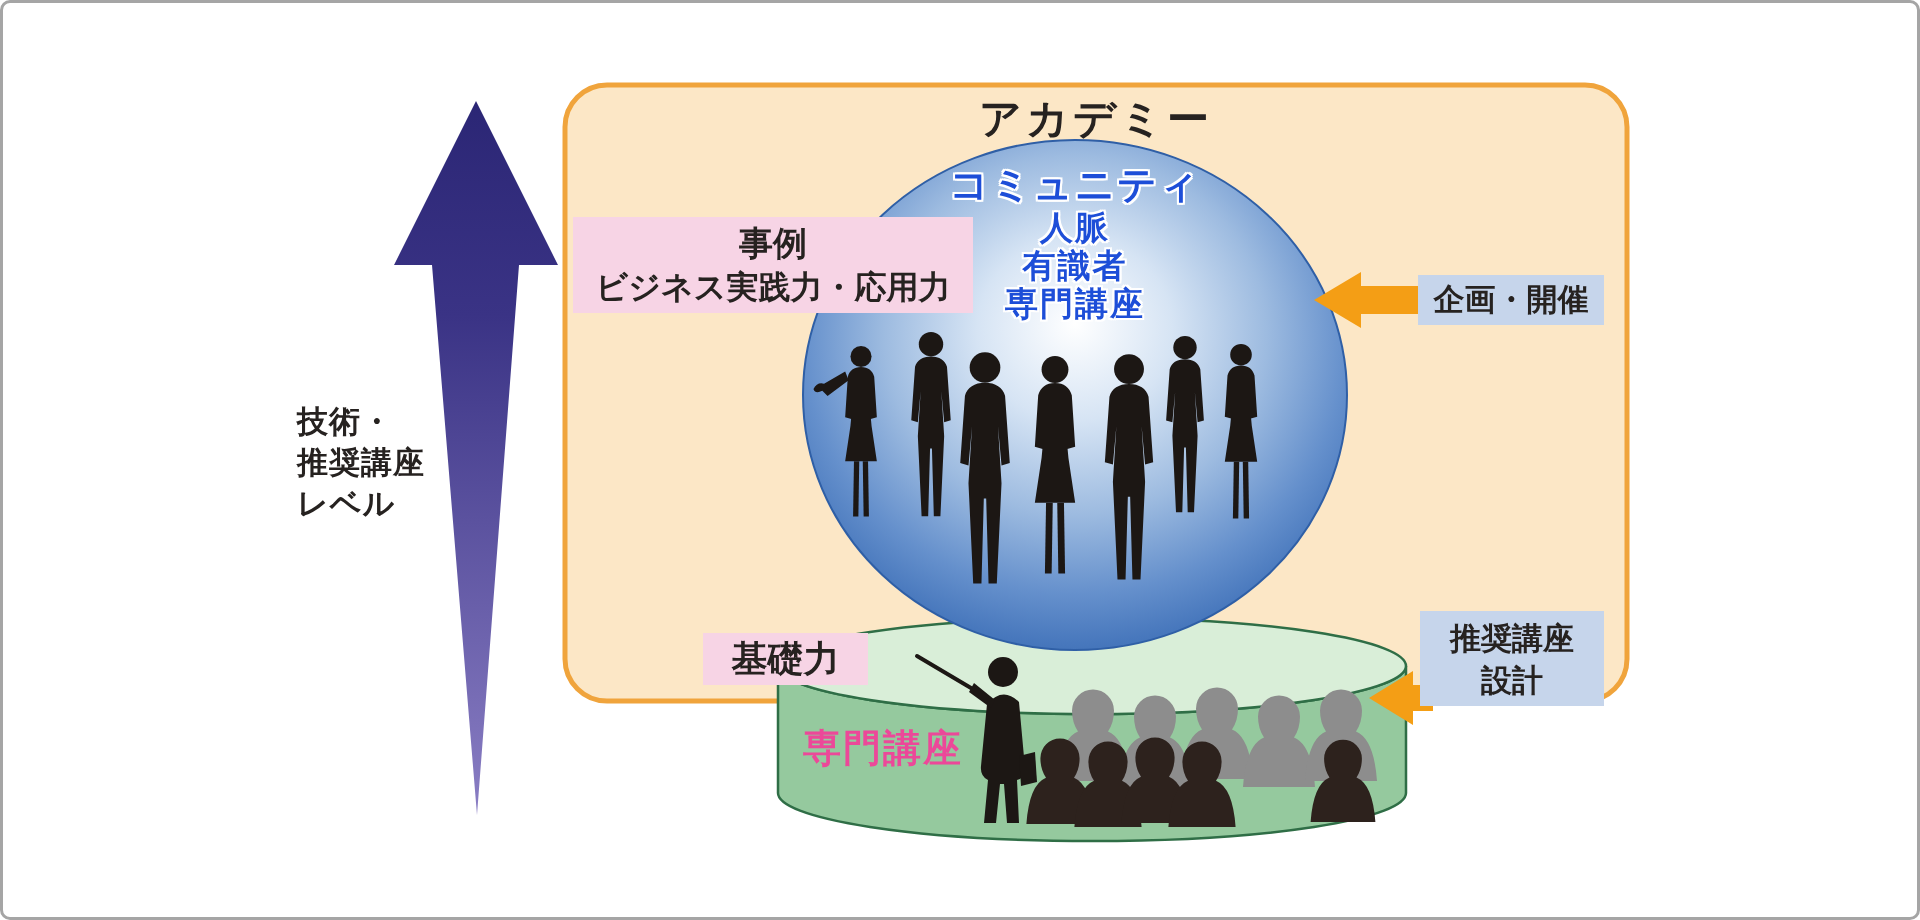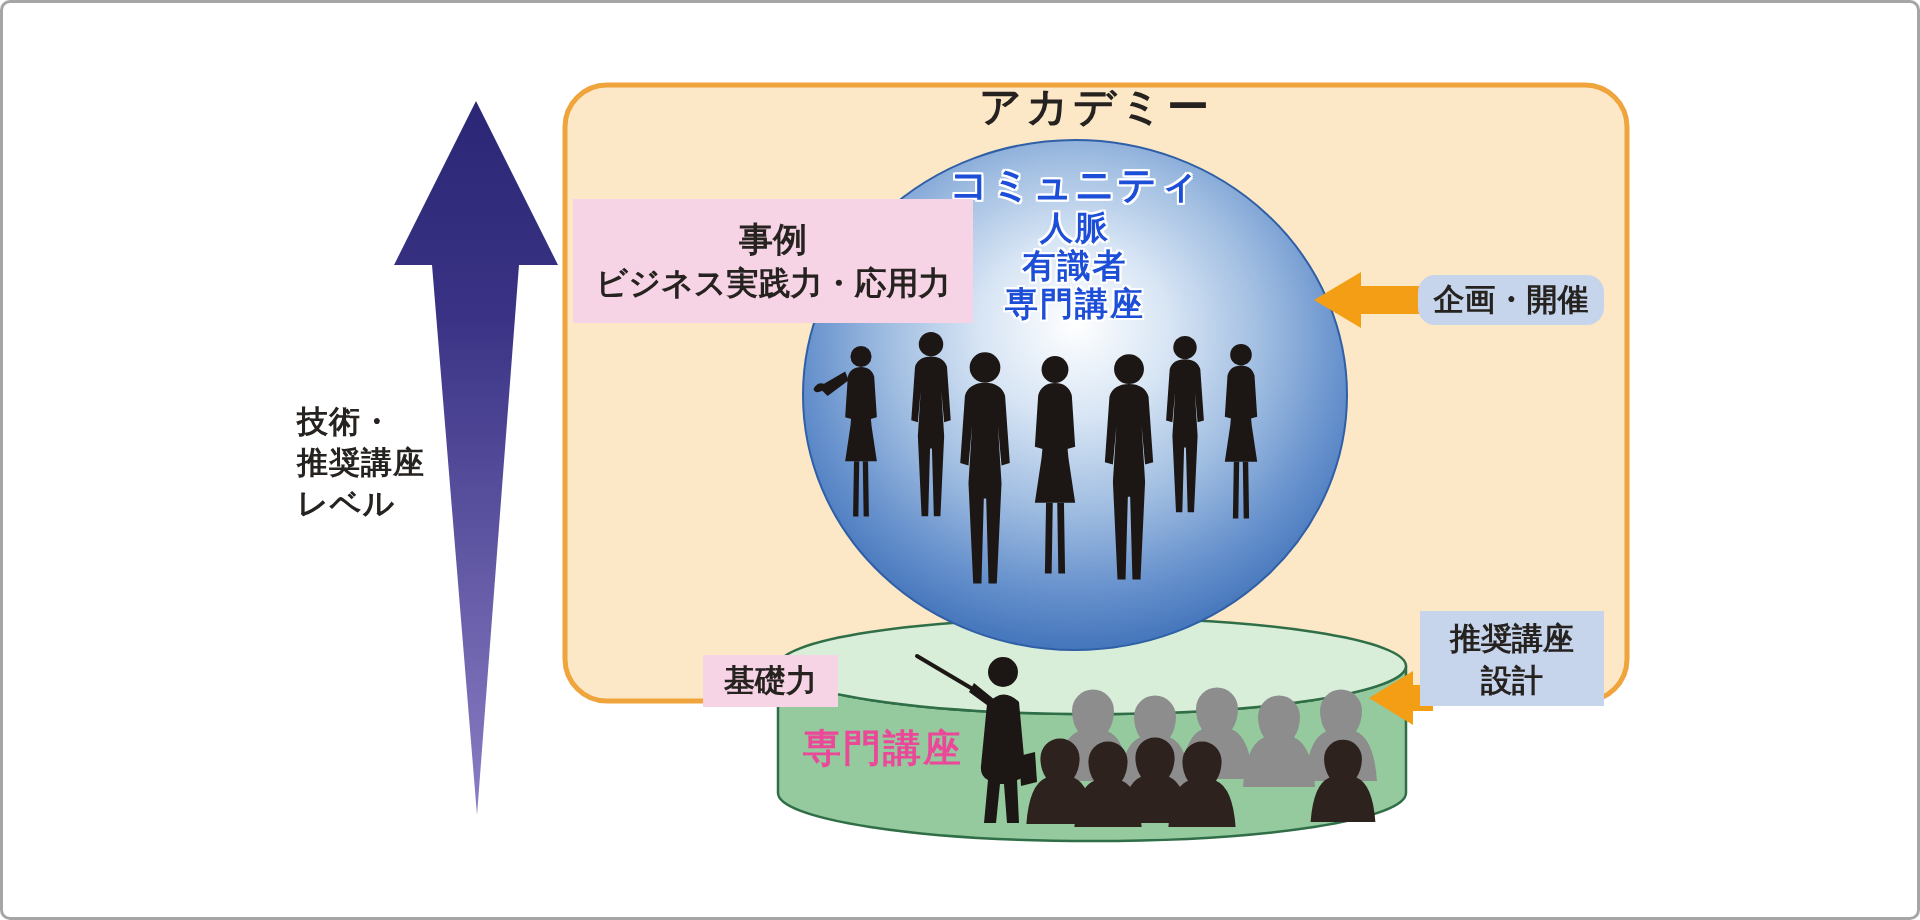--- a/index.html
+++ b/index.html
@@ -10,27 +10,27 @@
     border:3px solid #a5a5a5;
     border-radius:10px;
     box-sizing:border-box;
     overflow:hidden;
     font-family:"DejaVu Sans","Liberation Sans",sans-serif;
   }
   .layer{position:absolute;left:0;top:0;width:1920px;height:920px;}
   .lbl{position:absolute;box-sizing:border-box;color:#262220;font-weight:bold;}
   .center{display:flex;flex-direction:column;align-items:center;justify-content:center;text-align:center;}
   .axis-text{left:294px;top:398px;font-size:31px;line-height:41px;letter-spacing:1px;}
-  .academy-title{left:562px;top:76px;width:1062px;text-align:center;font-size:42px;letter-spacing:4px;}
+  .academy-title{left:562px;top:88px;width:1062px;text-align:center;font-size:42px;letter-spacing:4px;}
   .pink{background:#f7d4e5;}
   .blue{background:#c6d5eb;}
-  .case-label{left:570px;top:196px;width:400px;height:124px;font-size:32px;line-height:44px;text-align:center;}
+  .case-label{left:570px;top:214px;width:400px;height:96px;font-size:32px;line-height:44px;text-align:center;}
   .case-label .l1{font-size:34px;}
-  .basic-label{left:700px;top:630px;width:135px;height:52px;font-size:31px;margin-top:22px;}
-  .plan-label{left:1415px;top:272px;width:186px;height:50px;font-size:31px;border-radius:17px;}
+  .basic-label{left:700px;top:630px;width:165px;height:52px;font-size:36px;}
+  .plan-label{left:1415px;top:272px;width:186px;height:50px;font-size:31px;}
   .design-label{left:1417px;top:608px;width:184px;height:95px;font-size:31px;line-height:42px;}
   .sphere-text{
     left:872px;top:158px;width:400px;text-align:center;
     color:#1d4ed8;font-weight:bold;
     text-shadow:-2px 0 0 #fff,2px 0 0 #fff,0 -2px 0 #fff,0 2px 0 #fff,
                 -2px -2px 0 #fff,2px -2px 0 #fff,-2px 2px 0 #fff,2px 2px 0 #fff;
   }
   .sphere-text .s1{font-size:39px;line-height:48px;letter-spacing:2px;}
   .sphere-text .s2{font-size:33px;line-height:38px;letter-spacing:2px;}
   .course-label{left:800px;top:720px;width:170px;text-align:left;font-size:38px;color:#ec4899;letter-spacing:2px;}

